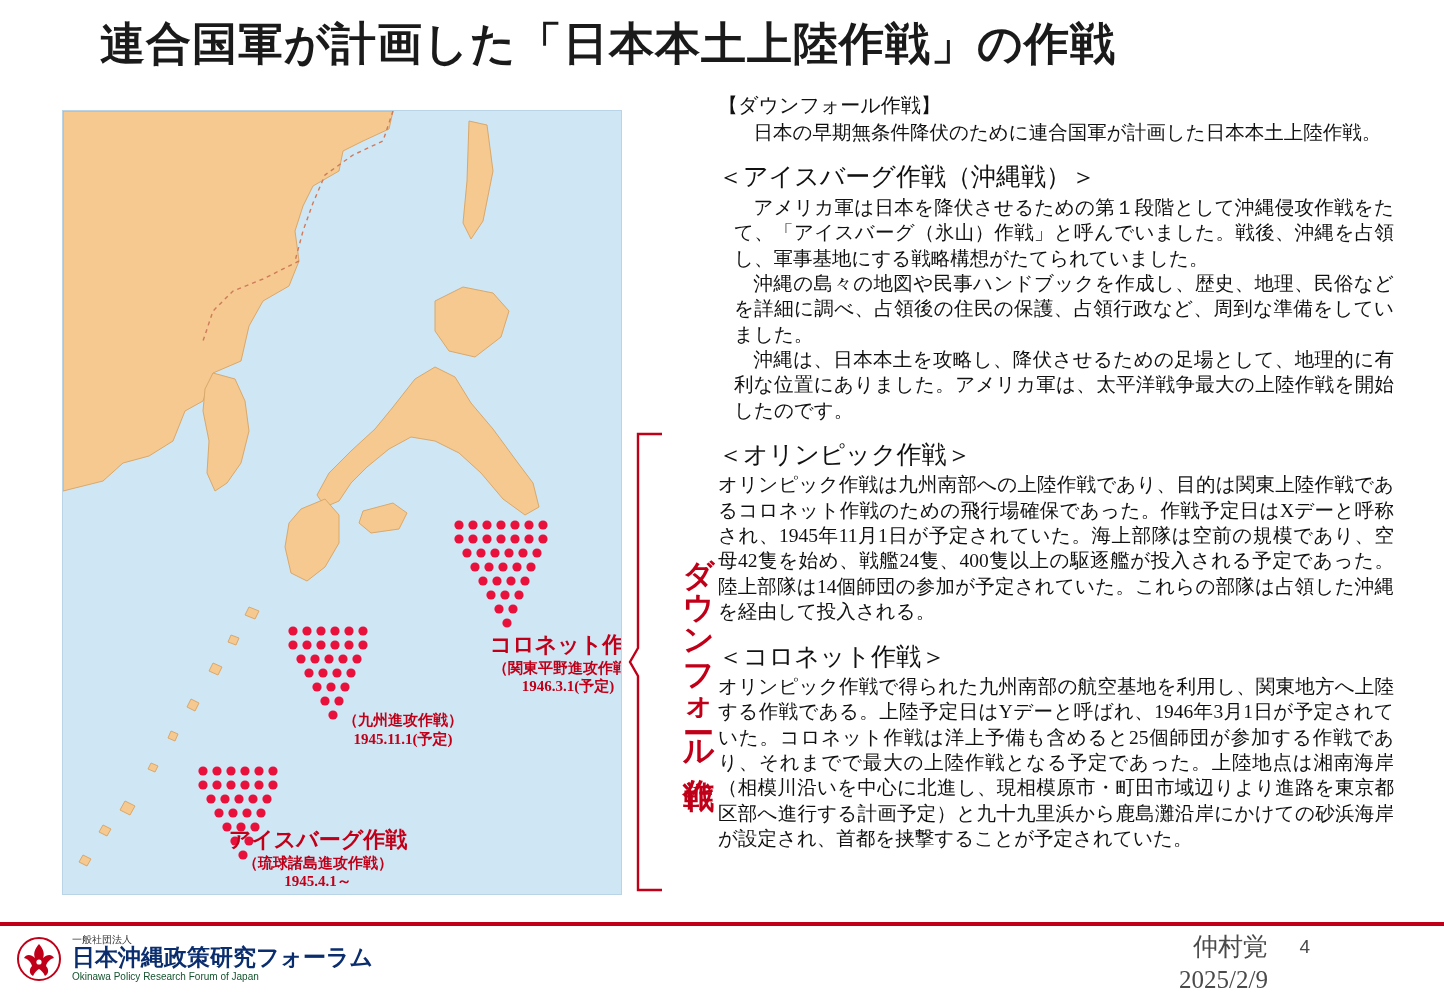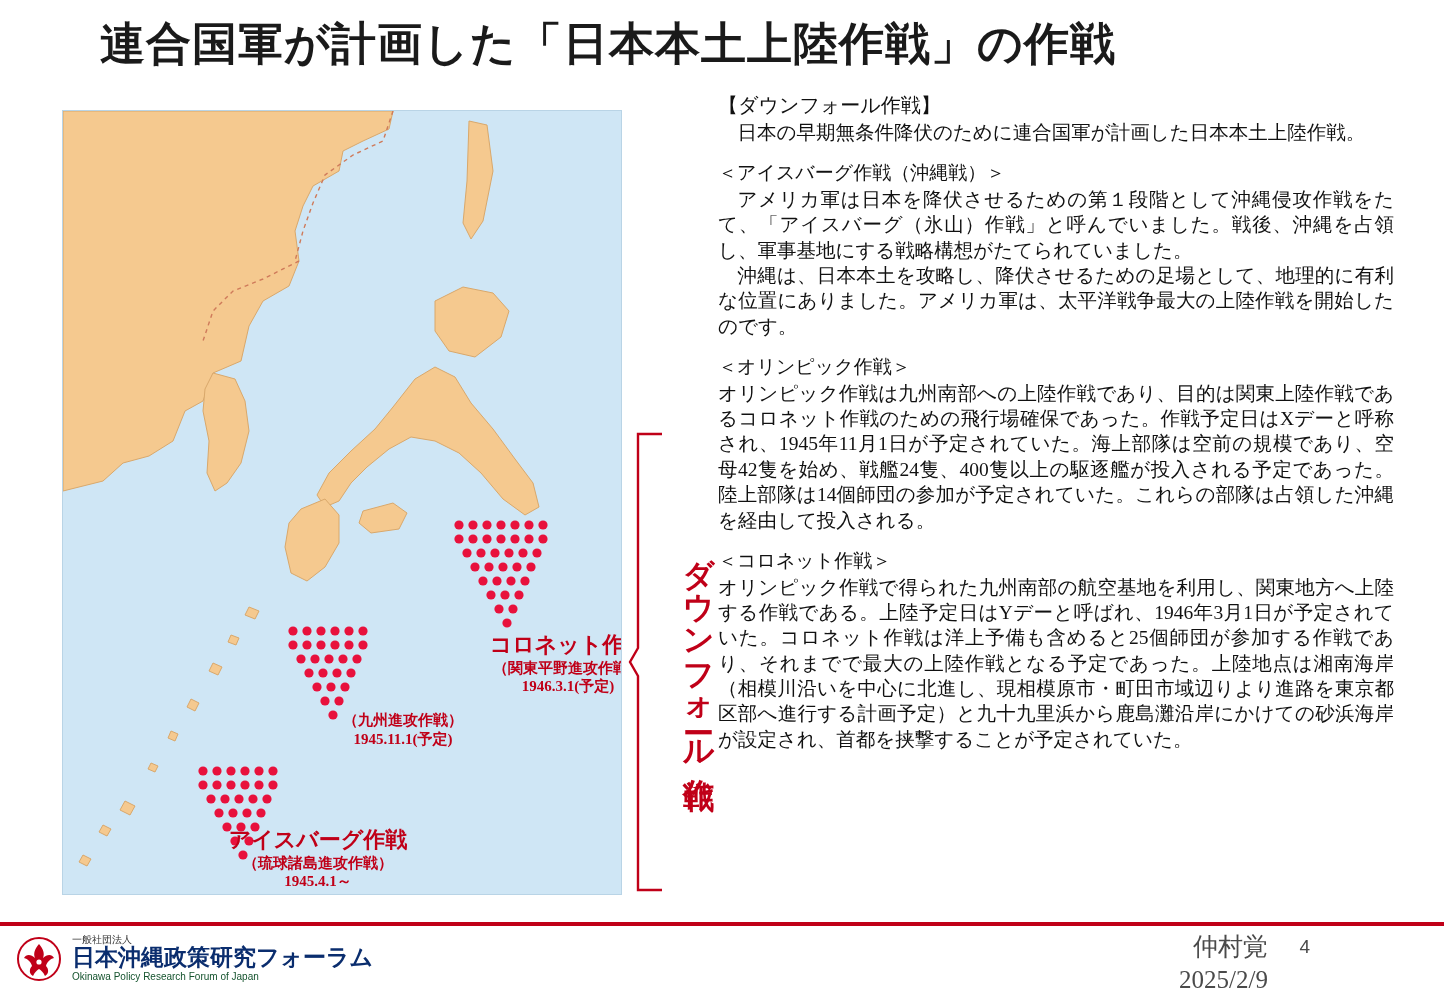--- a/index.html
+++ b/index.html
@@ -93,28 +93,28 @@
     font-size: 19.5px;
     line-height: 1.30;
     color: #111;
     font-family: "Liberation Serif", "DejaVu Serif", serif;
   }
   .text-col .head {
     font-size: 20px;
     margin: 0 0 2px 0;
   }
   .text-col .head-big {
-    font-size: 19px;
+    font-size: 25px;
     margin: 12px 0 1px 0;
   }
   .text-col p {
     margin: 0 0 0 0;
     text-align: justify;
   }
-  .text-col .indent { text-indent: 1em; }
+  .text-col .indent { text-indent: 1em; margin-left: 16px; }
   .text-col .blk { margin-bottom: 16px; }
 
   
   .footer-rule {
     position: absolute;
     left: 0; top: 922px;
     width: 1444px; height: 4px;
     background: #c00018;
   }
   .footer {
@@ -333,20 +333,21 @@
   <div class="text-col">
 
     <div class="blk">
       <p class="head">【ダウンフォール作戦】</p>
       <p class="indent">日本の早期無条件降伏のために連合国軍が計画した日本本土上陸作戦。</p>
     </div>
 
     <div class="blk">
       <p class="head-big">＜アイスバーグ作戦（沖縄戦）＞</p>
       <p class="indent">アメリカ軍は日本を降伏させるための第１段階として沖縄侵攻作戦をたて、「アイスバーグ（氷山）作戦」と呼んでいました。戦後、沖縄を占領し、軍事基地にする戦略構想がたてられていました。</p>
+      <p class="indent">沖縄の島々の地図や民事ハンドブックを作成し、歴史、地理、民俗などを詳細に調べ、占領後の住民の保護、占領行政など、周到な準備をしていました。</p>
       <p class="indent">沖縄は、日本本土を攻略し、降伏させるための足場として、地理的に有利な位置にありました。アメリカ軍は、太平洋戦争最大の上陸作戦を開始したのです。</p>
     </div>
 
     <div class="blk">
       <p class="head-big">＜オリンピック作戦＞</p>
       <p>オリンピック作戦は九州南部への上陸作戦であり、目的は関東上陸作戦であるコロネット作戦のための飛行場確保であった。作戦予定日はXデーと呼称され、1945年11月1日が予定されていた。海上部隊は空前の規模であり、空母42隻を始め、戦艦24隻、400隻以上の駆逐艦が投入される予定であった。陸上部隊は14個師団の参加が予定されていた。これらの部隊は占領した沖縄を経由して投入される。</p>
     </div>
 
     <div class="blk">
       <p class="head-big">＜コロネット作戦＞</p>

